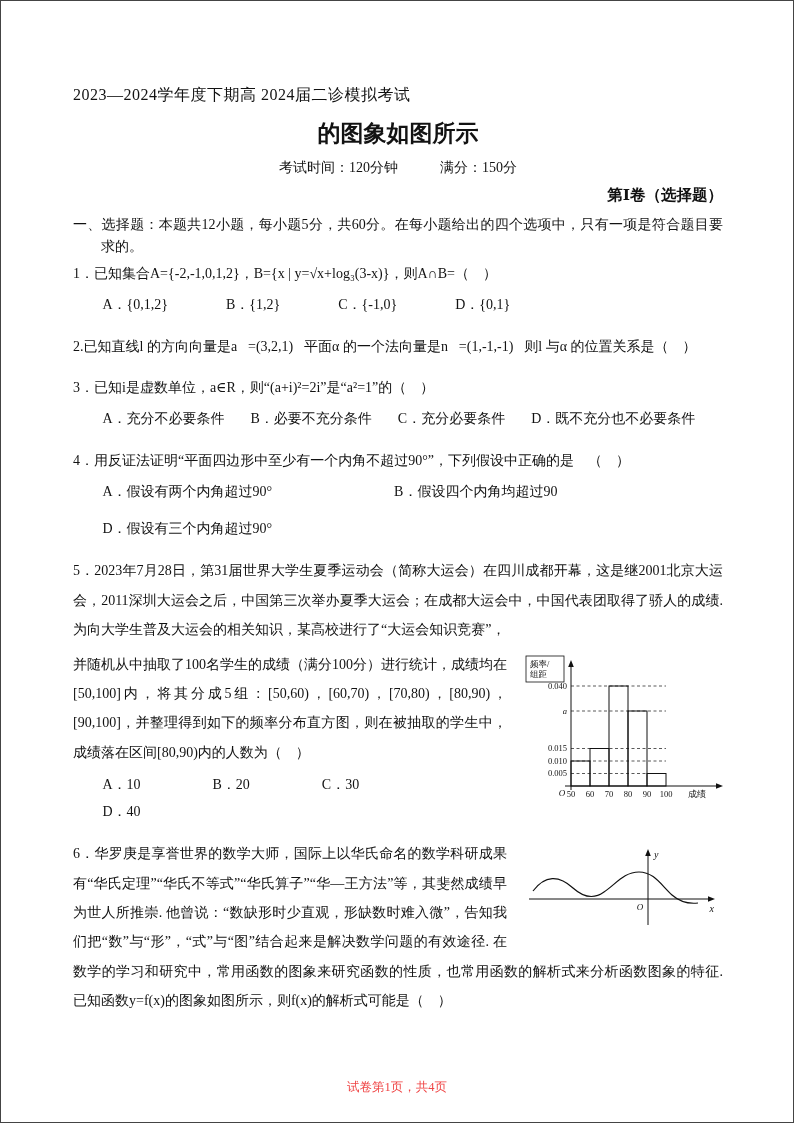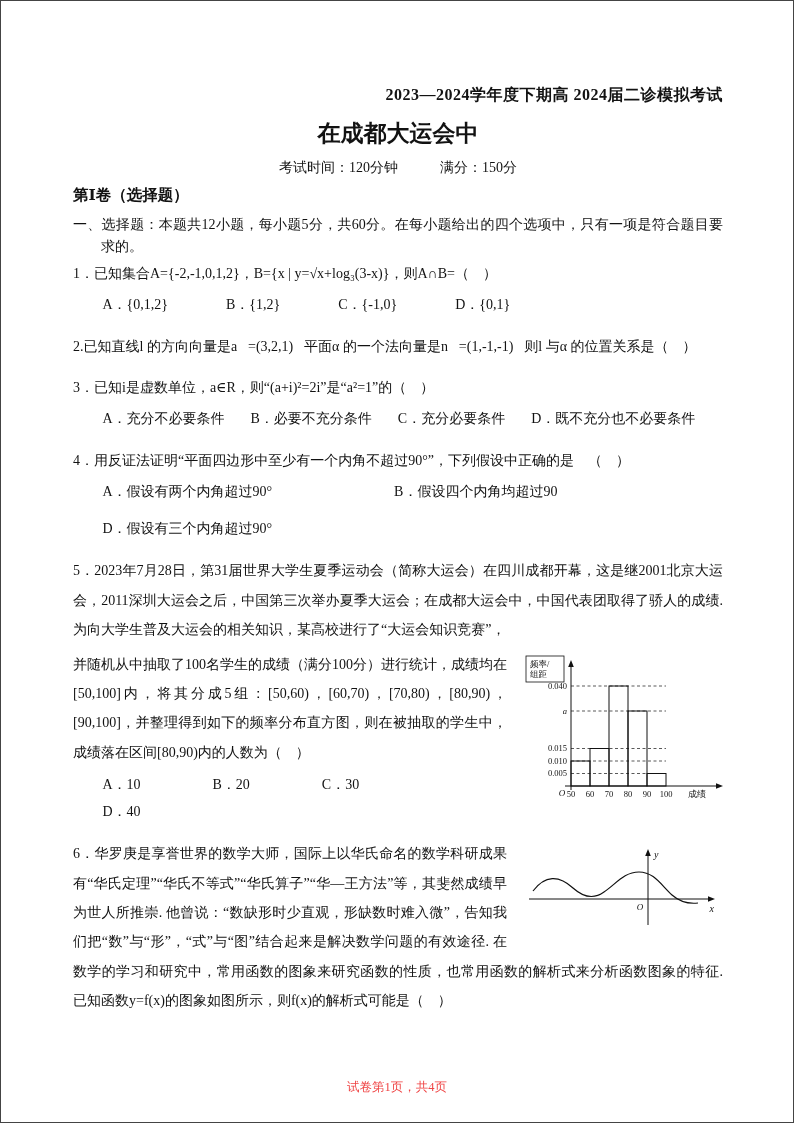--- a/index.html
+++ b/index.html
@@ -3,25 +3,25 @@
 <meta charset="utf-8">
 <style>
   html,body{margin:0;padding:0;background:#e8e8e8;}
   .page{
     width:794px;height:1123px;margin:0 auto;background:#fff;position:relative;
     box-sizing:border-box;border:1px solid #444;
     padding:84px 70px 60px 72px;
     font-family:"Liberation Serif","DejaVu Serif",serif;
     color:#121212;font-size:14px;
   }
-  .header-title{text-align:right;font-weight:bold;font-size:16px;letter-spacing:.5px;}
+  .header-title{text-align:left;font-weight:normal;font-size:16px;letter-spacing:.5px;}
   .paper-title{text-align:center;font-weight:bold;font-size:23px;margin:12px 0 10px;}
   .exam-info{text-align:center;font-size:14px;margin-bottom:8px;}
   .exam-info span + span{margin-left:3em;}
-  .volume-title{text-align:left;font-weight:bold;font-size:15.5px;margin:4px 0 8px;}
+  .volume-title{text-align:right;font-weight:bold;font-size:15.5px;margin:4px 0 8px;}
   .instructions{font-weight:normal;font-size:14px;line-height:1.6;margin:0 0 1px;
     padding-left:2em;text-indent:-2em;text-align:justify;}
   .question{margin-bottom:14px;}
   .stem{margin:0 0 5px;line-height:1.95;text-align:justify;}
   .tall{line-height:2.1;}
   .options{padding-left:2.1em;line-height:1.9;}
   .flex-options{display:flex;flex-wrap:wrap;}
   .flex-options .opt{white-space:nowrap;}
   .q1 .opt{margin-right:58px;}
   .q2 .opt{margin-right:36px;}
@@ -33,21 +33,21 @@
   .q-flow{overflow:visible;}
   .footer{position:absolute;left:0;right:0;bottom:26px;text-align:center;font-size:12.5px;color:#ef4444;}
   svg text{font-family:"Liberation Serif","DejaVu Serif",serif;}
 </style>
 </head>
 <body>
 
 <div class="page">
 
   <div class="header-title">2023—2024学年度下期高 2024届二诊模拟考试</div>
-  <div class="paper-title">在成都大运会中</div>
+  <div class="paper-title">的图象如图所示</div>
 
   <div class="exam-info">
     <span>考试时间：120分钟</span><span>满分：150分</span>
   </div>
 
   <div class="volume-title">第Ⅰ卷（选择题）</div>
 
   <p class="instructions">一、选择题：本题共12小题，每小题5分，共60分。在每小题给出的四个选项中，只有一项是符合题目要求的。</p>
 
   <div class="question">

